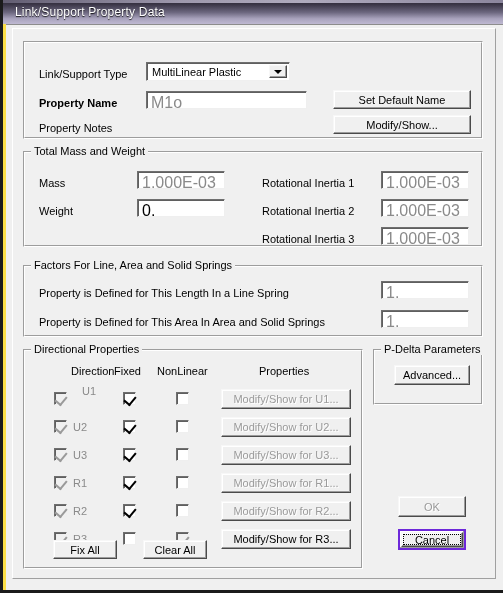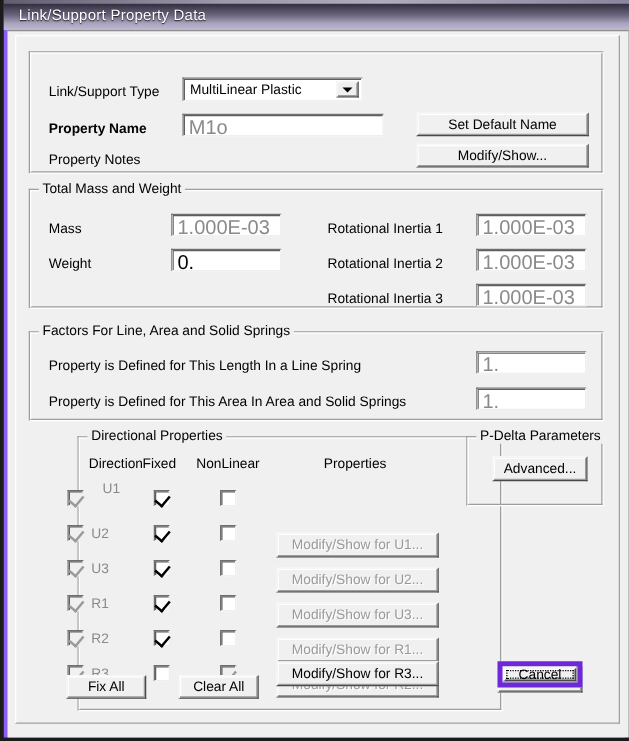--- a/index.html
+++ b/index.html
@@ -7,21 +7,21 @@
     width:503px;height:593px;overflow:hidden;
     font-family:"Liberation Sans",sans-serif;
     font-size:11px;
     background:#c8c8c8;
   }
 
   
   .window{
     position:absolute;left:0;top:0;width:503px;height:593px;
     box-sizing:border-box;
-    background:#8b5cf6;
+    background:#fde047;
     border-left:3px solid #1b1b1b;
     border-right:3px solid #1b1b1b;
     border-bottom:3px solid #1b1b1b;
     border-top:0;
   }
   .titlebar{
     position:absolute;left:0;top:0;width:503px;height:24px;
     background:linear-gradient(to bottom,#2b2733 0%,#3a3546 18%,#6d6880 52%,#a9a3bd 78%,#bfb9d2 100%);
     overflow:hidden;
   }
@@ -88,23 +88,23 @@
     position:absolute;box-sizing:border-box;
     background:#f0f0f0;
     border:1px solid #f7f7f7;
     border-right-color:#4a4a4a;border-bottom-color:#4a4a4a;
     box-shadow:inset -1px -1px 0 #9c9c9c, inset 1px 1px 0 #ffffff;
     color:#000;font-size:11px;
     display:flex;align-items:center;justify-content:center;
     white-space:nowrap;
     cursor:default;
   }
-  .btn.disabled{color:#9a9a9a;text-shadow:1px 1px 0 #ffffff;margin-top:37px;}
+  .btn.disabled{color:#9a9a9a;text-shadow:1px 1px 0 #ffffff;}
   .btn.default-btn{
-    border:4px solid #6d28d9;
+    border:2px solid #6d28d9;
   }
   .btn.default-btn .inner{
     position:absolute;left:1px;top:1px;right:1px;bottom:1px;
     background:#f0f0f0;
     border:1px solid #f7f7f7;
     border-right-color:#4a4a4a;border-bottom-color:#4a4a4a;
     box-shadow:inset -1px -1px 0 #9c9c9c, inset 1px 1px 0 #ffffff;
     display:flex;align-items:center;justify-content:center;
   }
   .btn.default-btn .focus{
@@ -210,21 +210,21 @@
       <div class="group-inner"></div>
       <div class="glabel">Factors For Line, Area and Solid Springs</div>
     </div>
 
     <div class="lbl" style="left:26px;top:258px;">Property is Defined for This Length In a Line Spring</div>
     <div class="field disabled" style="left:368px;top:252px;width:88px;height:18px;">1.</div>
 
     <div class="lbl" style="left:26px;top:287px;">Property is Defined for This Area In Area and Solid Springs</div>
     <div class="field disabled" style="left:368px;top:281px;width:88px;height:18px;">1.</div>
 
-    <div class="group" style="left:10px;top:320px;width:340px;height:220px;margin-left:39px;">
+    <div class="group" style="left:10px;top:320px;width:340px;height:220px;">
       <div class="group-inner"></div>
       <div class="glabel">Directional Properties</div>
     </div>
 
     <div class="lbl" style="left:22px;top:336px;margin-left:36px;">Direction</div>
     <div class="lbl" style="left:101px;top:336px;">Fixed</div>
     <div class="lbl" style="left:144px;top:336px;">NonLinear</div>
     <div class="lbl" style="left:246px;top:336px;">Properties</div>
 
     <div id="dir-rows">

